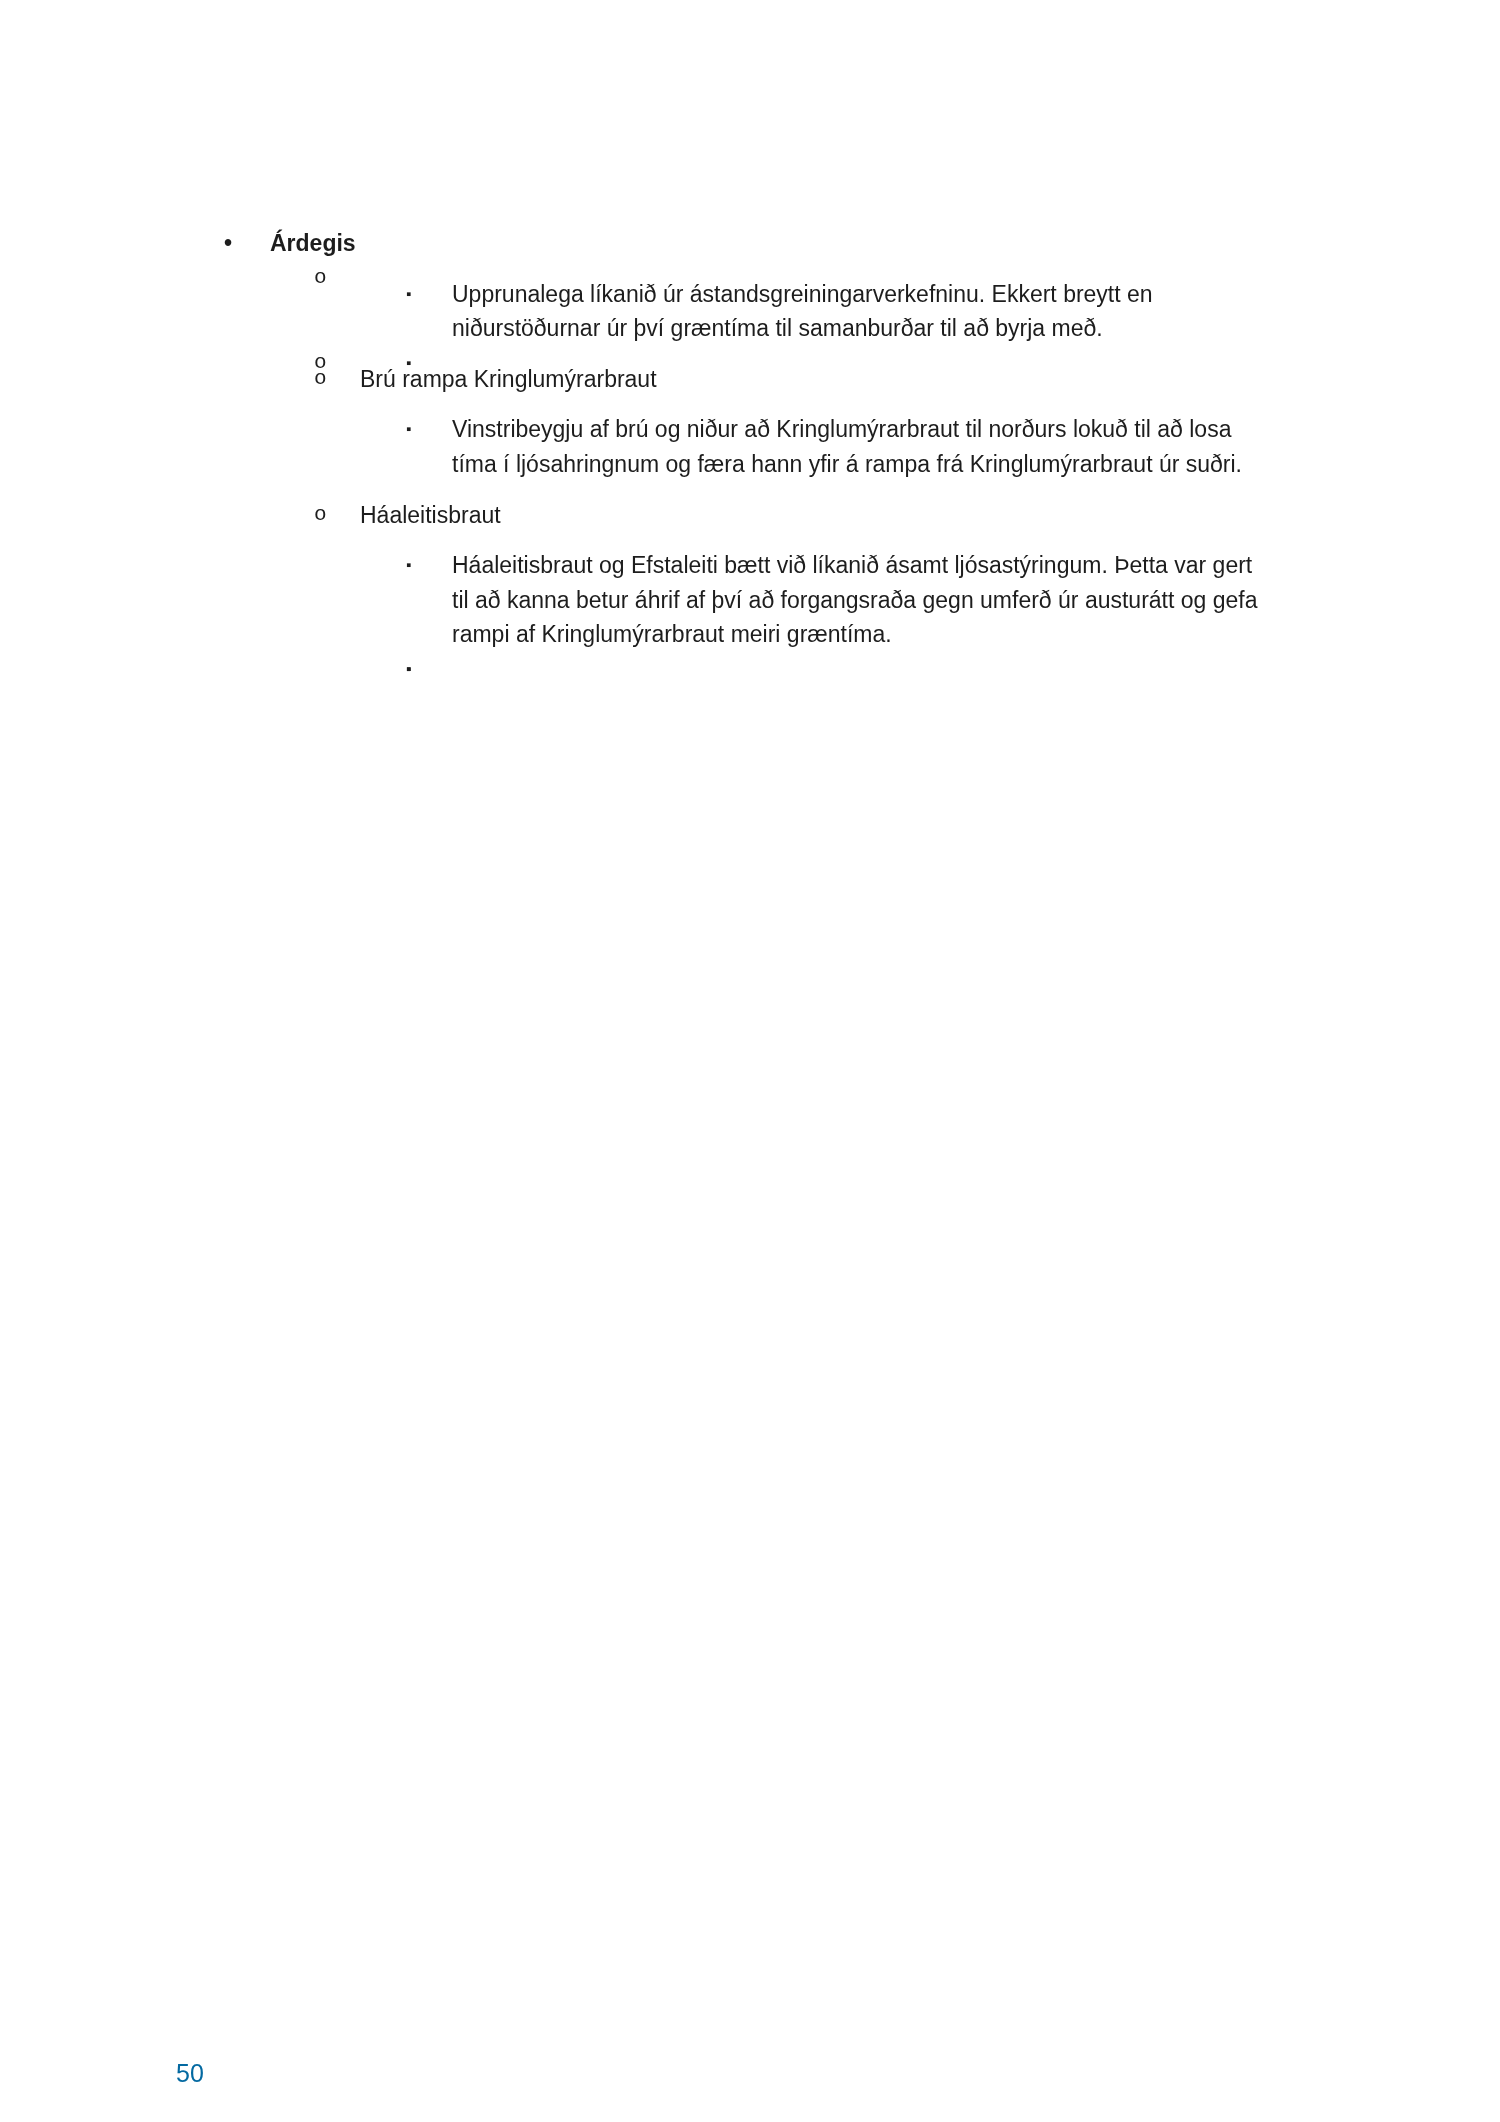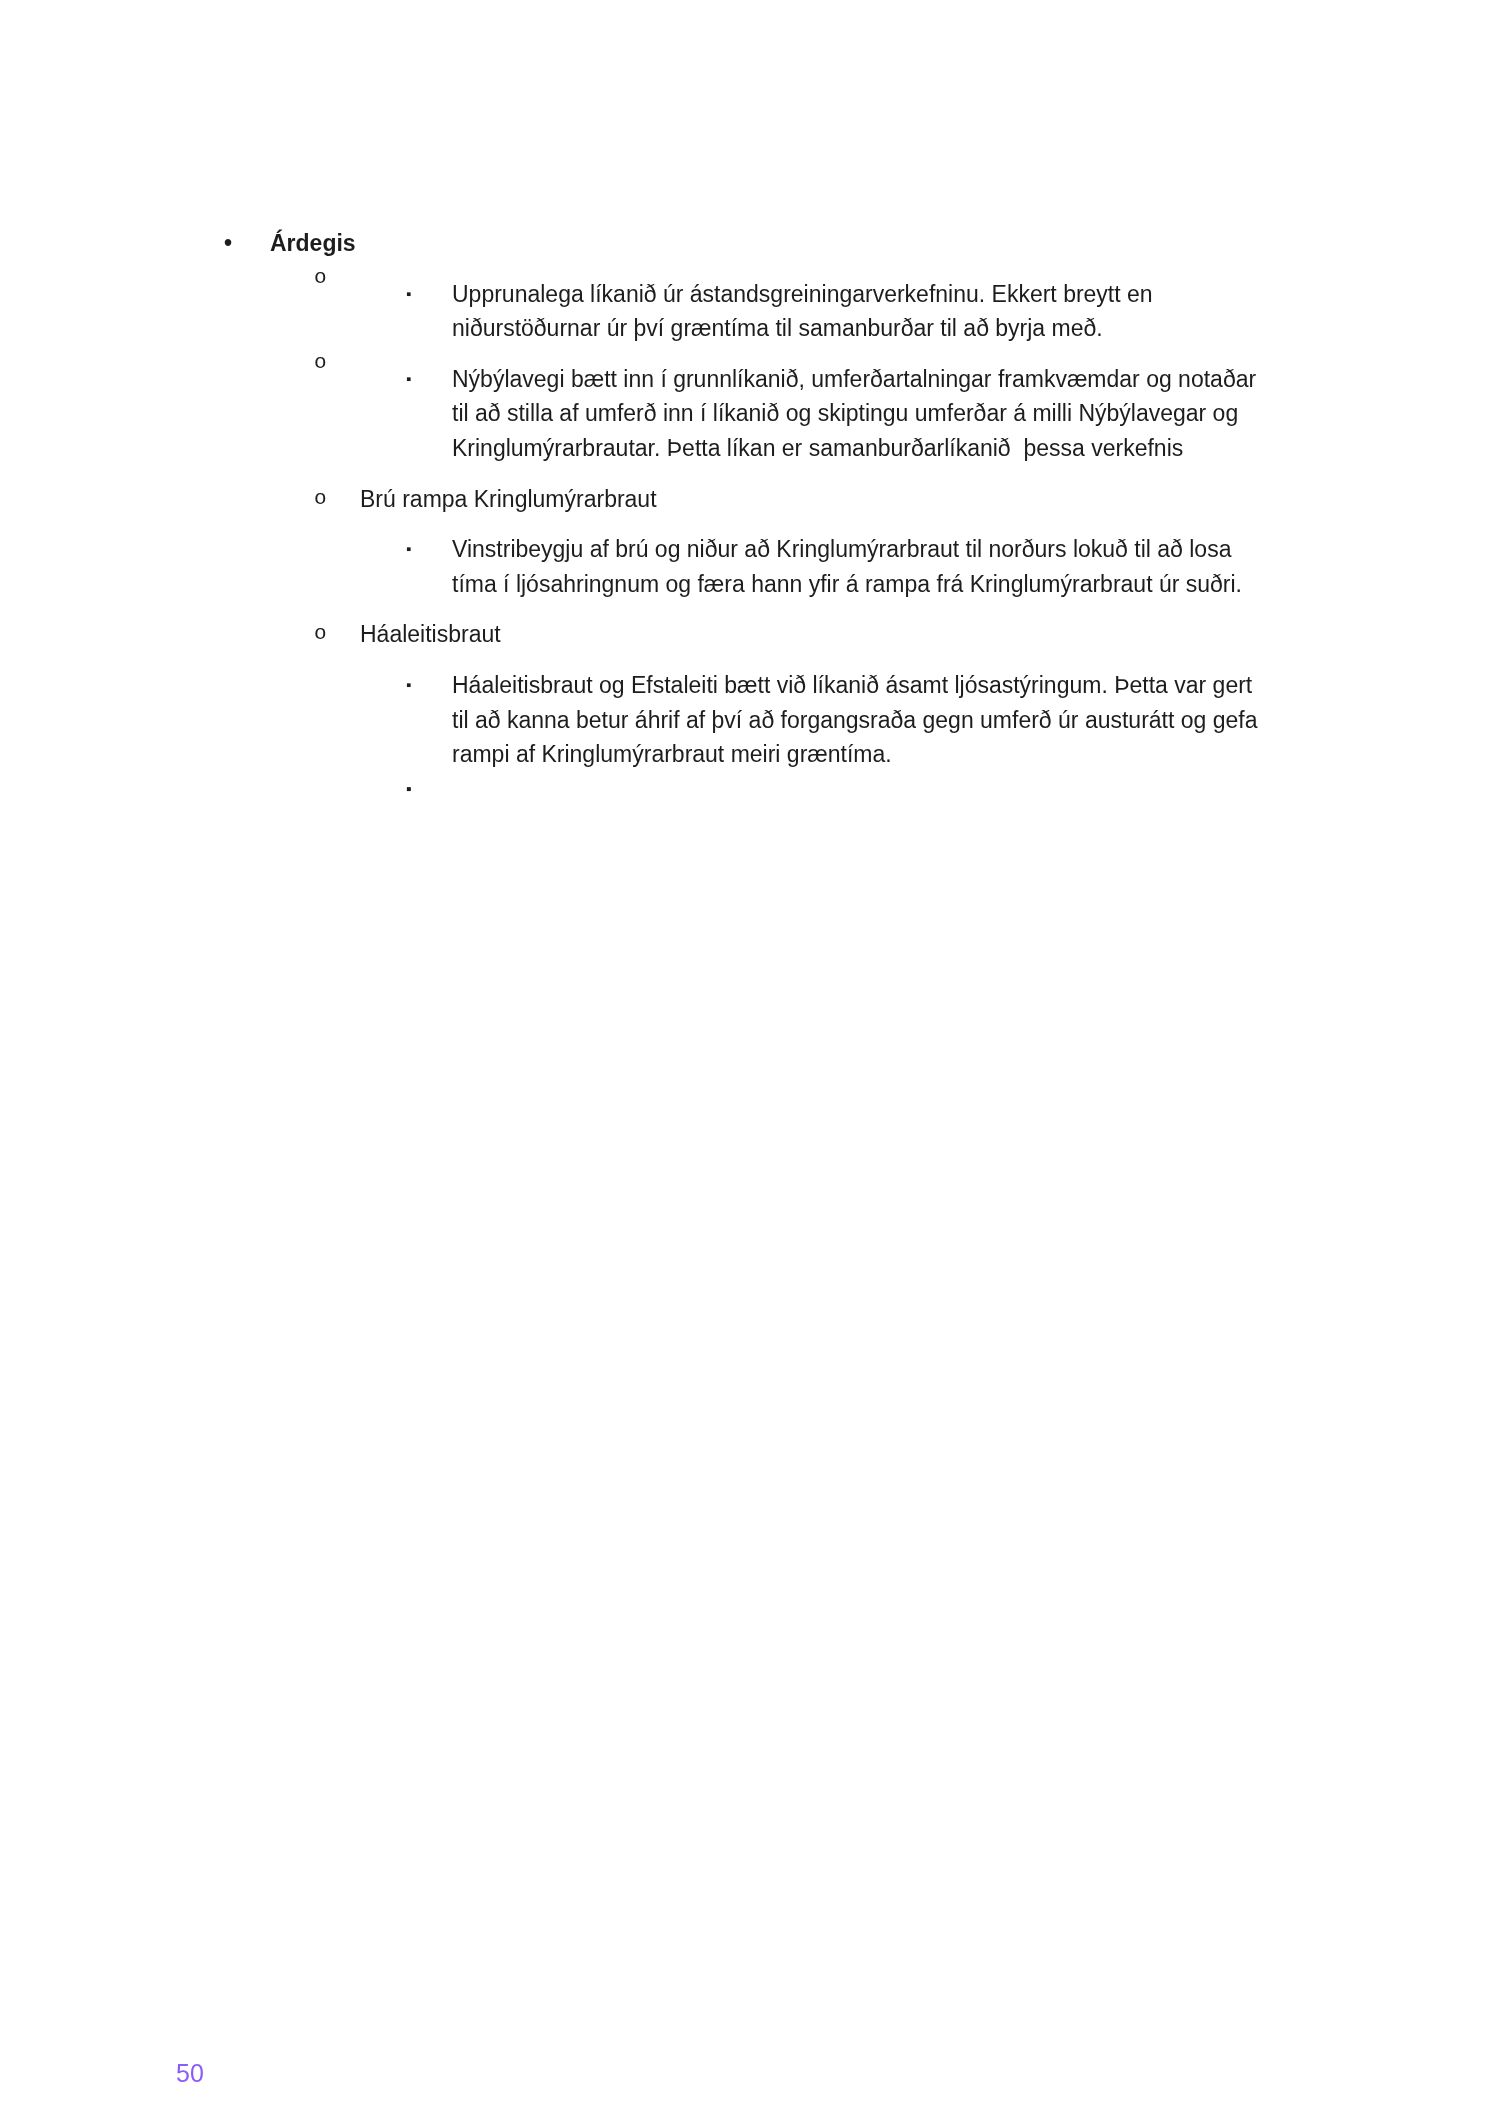--- a/index.html
+++ b/index.html
@@ -37,21 +37,21 @@
 
   .l3 { padding-left: 452px; }
   .l3 .marker { left: 406px; font-size: 15px; }
 
   .page-number {
     position: absolute;
     left: 176px;
     top: 2058px;
     font-size: 25px;
     line-height: 30px;
-    color: #8b5cf6;
+    color: #0369a1;
   }
 </style>
 </head>
 <body>
 
 <div class="page">
 
   <div class="doc-list">
 
     <div class="row l1">
@@ -68,23 +68,20 @@
       <span class="text">Upprunalega líkanið úr ástandsgreiningarverkefninu. Ekkert breytt en
 niðurstöðurnar úr því græntíma til samanburðar til að byrja með.</span>
     </div>
 
     <div class="row l2">
       <span class="marker">o</span>
     </div>
 
     <div class="row l3">
       <span class="marker">▪</span>
-      <span class="text">Nýbýlavegi bætt inn í grunnlíkanið, umferðartalningar framkvæmdar og notaðar
-til að stilla af umferð inn í líkanið og skiptingu umferðar á milli Nýbýlavegar og
-Kringlumýrarbrautar. Þetta líkan er samanburðarlíkanið  þessa verkefnis</span>
     </div>
 
     <div class="row l2">
       <span class="marker">o</span>
       <span class="text">Brú rampa Kringlumýrarbraut</span>
     </div>
 
     <div class="row l3">
       <span class="marker">▪</span>
       <span class="text">Vinstribeygju af brú og niður að Kringlumýrarbraut til norðurs lokuð til að losa

